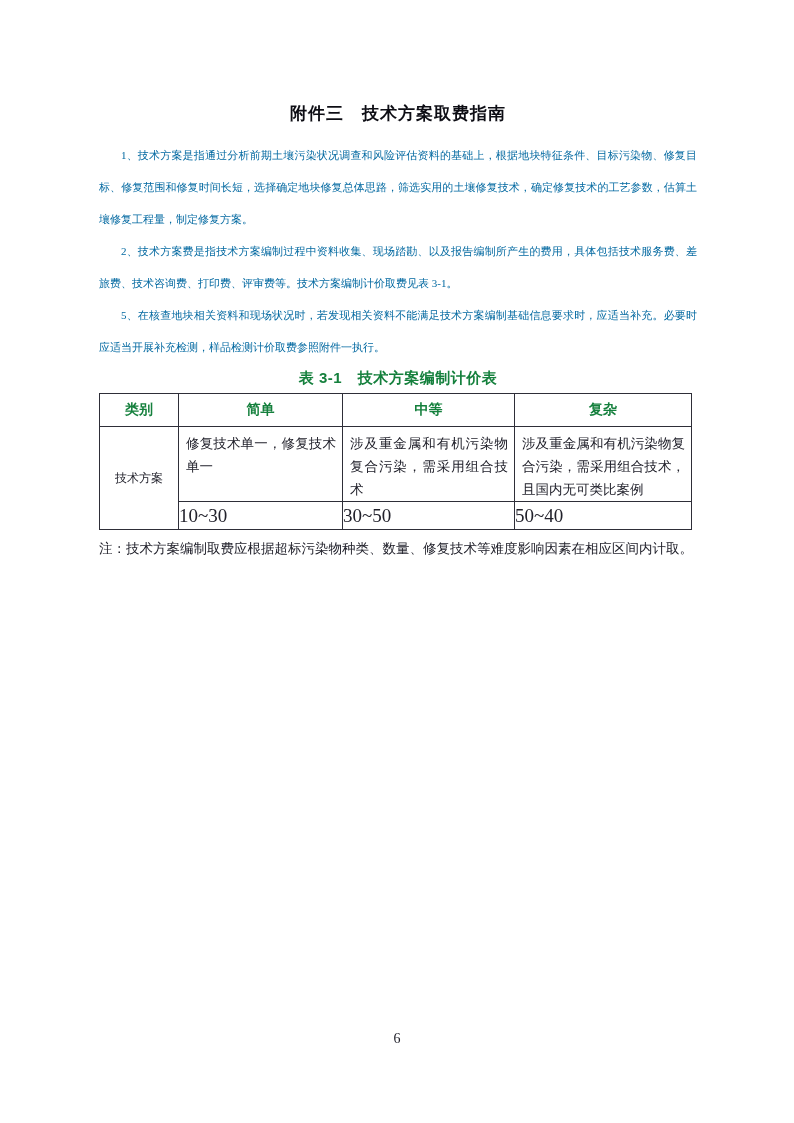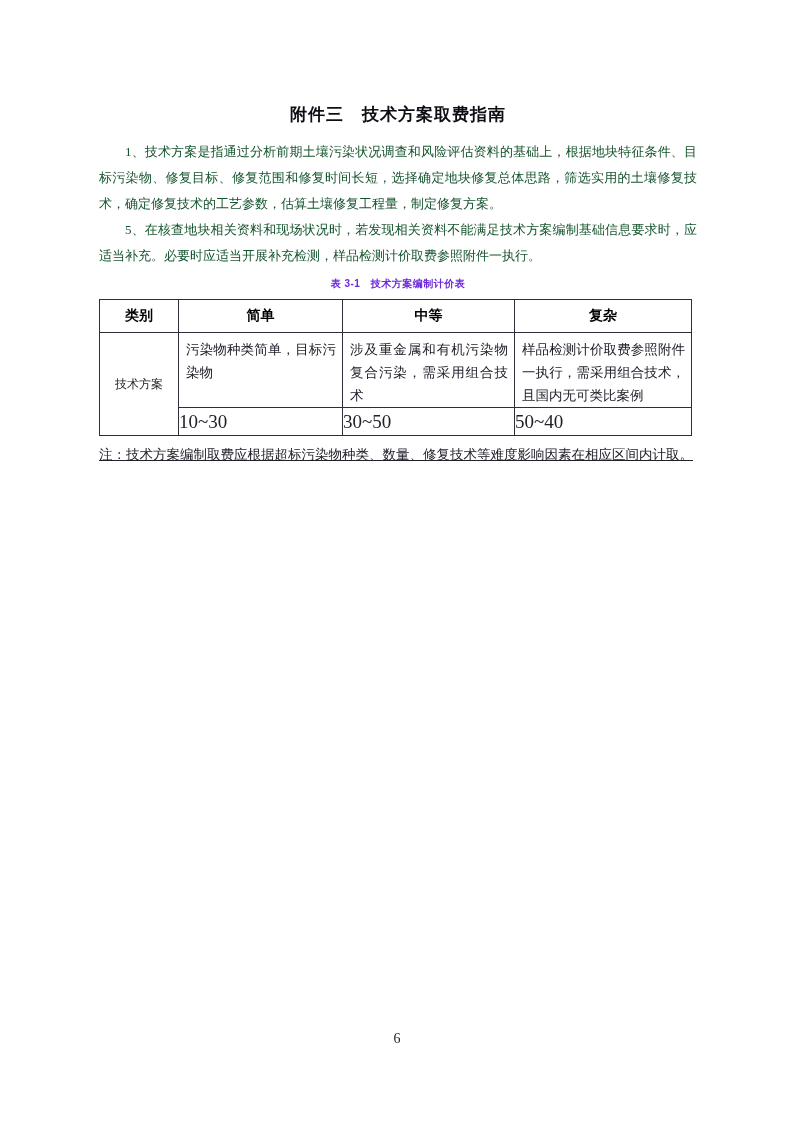--- a/index.html
+++ b/index.html
@@ -15,42 +15,42 @@
     overflow: hidden;
   }
   .content {
     position: absolute;
     left: 99px;
     top: 0;
     width: 598px;
   }
   .doc-title {
     margin-top: 104px;
-    font-family: Liberation Serif, serif;
+    font-family: Liberation Mono, monospace;
     font-size: 17px;
     font-weight: bold;
     color: #0d0d14;
     text-align: center;
     letter-spacing: 1px;
     line-height: 21px;
   }
   .paragraphs { margin-top: 14px; }
   .paragraphs p {
-    font-size: 13px;
-    line-height: 26px;
+    font-size: 11px;
+    line-height: 32px;
     text-align: justify;
     text-indent: 2em;
-    color: #14532d;
+    color: #0369a1;
   }
   .table-caption {
     margin-top: 5px;
     font-family: "Liberation Sans", "DejaVu Sans", sans-serif;
-    font-size: 10px;
+    font-size: 15px;
     font-weight: bold;
-    color: #6d28d9;
+    color: #15803d;
     text-align: center;
     line-height: 20px;
     letter-spacing: 0.5px;
   }
   .unit-line {
     margin-top: 2px;
     font-size: 14px;
     text-align: right;
     line-height: 20px;
     padding-right: 6px;
@@ -66,21 +66,21 @@
   table.pricing-table col.c3 { width: 172px; }
   table.pricing-table col.c4 { width: 177px; }
   table.pricing-table th, table.pricing-table td {
     border: 1.5px solid #2e2e38;
   }
   table.pricing-table th {
     height: 33px;
     font-family: "Liberation Sans", "DejaVu Sans", sans-serif;
     font-size: 14px;
     font-weight: bold;
-    color: #000000;
+    color: #15803d;
     text-align: center;
     vertical-align: middle;
   }
   td.category-cell {
     text-align: center;
     vertical-align: middle;
     font-size: 12px;
   }
   td.desc-cell {
     height: 70px;
@@ -95,21 +95,20 @@
     text-align: left;
     vertical-align: middle;
     font-size: 19px;
   }
   .note {
     margin-top: 9px;
     font-size: 13.5px;
     line-height: 20px;
     text-align: justify;
     color: #21212b;
-    text-decoration: underline;
   }
   .page-number {
     position: absolute;
     top: 1031px;
     left: 0;
     width: 100%;
     text-align: center;
     font-size: 14px;
     color: #21212b;
   }
@@ -117,20 +116,21 @@
 </head>
 <body>
 
 <div class="page">
   <div class="content">
 
     <h1 class="doc-title">附件三　技术方案取费指南</h1>
 
     <div class="paragraphs">
       <p>1、技术方案是指通过分析前期土壤污染状况调查和风险评估资料的基础上，根据地块特征条件、目标污染物、修复目标、修复范围和修复时间长短，选择确定地块修复总体思路，筛选实用的土壤修复技术，确定修复技术的工艺参数，估算土壤修复工程量，制定修复方案。</p>
+      <p>2、技术方案费是指技术方案编制过程中资料收集、现场踏勘、以及报告编制所产生的费用，具体包括技术服务费、差旅费、技术咨询费、打印费、评审费等。技术方案编制计价取费见表 3-1。</p>
       <p>5、在核查地块相关资料和现场状况时，若发现相关资料不能满足技术方案编制基础信息要求时，应适当补充。必要时应适当开展补充检测，样品检测计价取费参照附件一执行。</p>
     </div>
 
     <div class="table-caption">表 3-1　技术方案编制计价表</div>
 
 
     <table class="pricing-table">
       <colgroup>
         <col class="c1">
           <col class="c2">
@@ -139,23 +139,23 @@
       </colgroup>
       <tbody>
         <tr>
           <th>类别</th>
           <th>简单</th>
           <th>中等</th>
           <th>复杂</th>
         </tr>
         <tr>
           <td class="category-cell" rowspan="2">技术方案</td>
-          <td class="desc-cell">污染物种类简单，目标污染物</td>
+          <td class="desc-cell">修复技术单一，修复技术单一</td>
           <td class="desc-cell">涉及重金属和有机污染物复合污染，需采用组合技术</td>
-          <td class="desc-cell">样品检测计价取费参照附件一执行，需采用组合技术，且国内无可类比案例</td>
+          <td class="desc-cell">涉及重金属和有机污染物复合污染，需采用组合技术，且国内无可类比案例</td>
         </tr>
         <tr>
           <td class="price-cell">10~30</td>
           <td class="price-cell">30~50</td>
           <td class="price-cell">50~40</td>
         </tr>
       </tbody>
     </table>
 
     <p class="note">注：技术方案编制取费应根据超标污染物种类、数量、修复技术等难度影响因素在相应区间内计取。</p>

